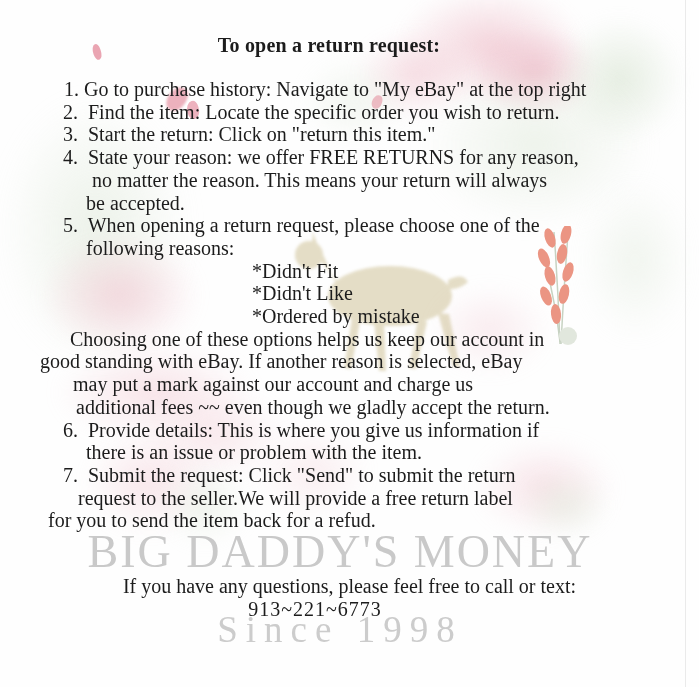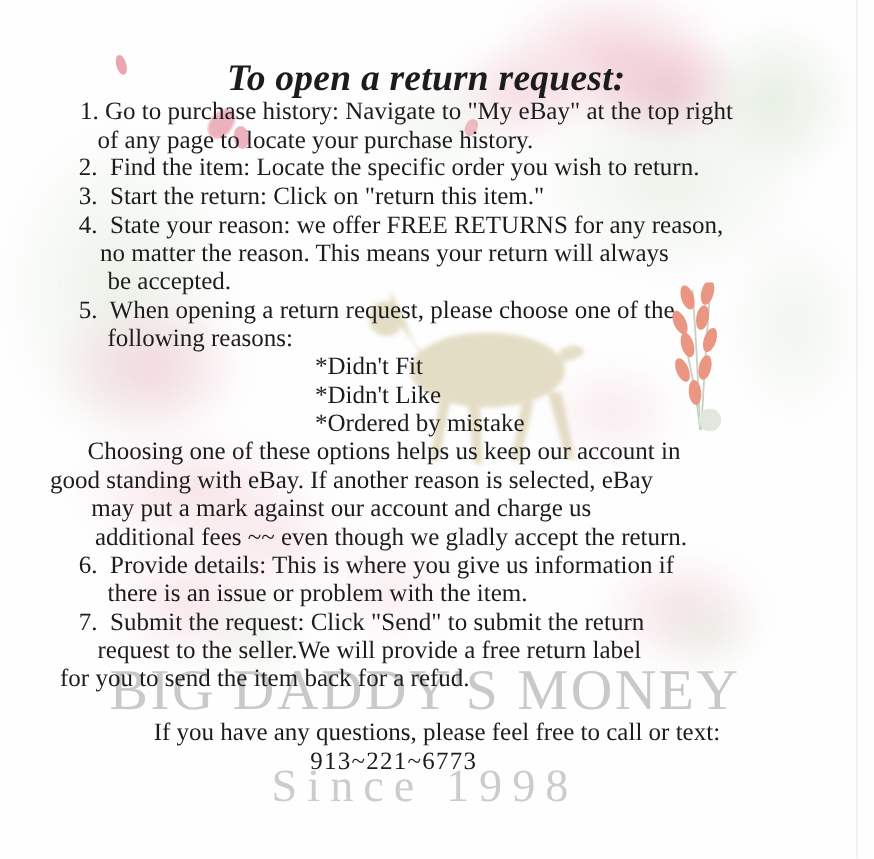--- a/index.html
+++ b/index.html
@@ -19,22 +19,22 @@
   .speck{position:absolute;background:var(--speck);border-radius:60% 40% 55% 45%;z-index:1;pointer-events:none;}
   .deer{position:absolute;left:260px;top:228px;z-index:1;opacity:.5;filter:blur(1.5px);pointer-events:none;}
   .sprig{position:absolute;left:528px;top:226px;z-index:1;opacity:.85;filter:blur(.4px);pointer-events:none;}
   .edge-line{position:absolute;left:685px;top:0;width:1px;height:687px;background:#eaeaea;z-index:0;}
   
   .wm{position:absolute;z-index:2;color:var(--wm,#c9c9c9);text-align:center;pointer-events:none;white-space:nowrap;}
   .wm1{left:50px;width:580px;top:525px;font-size:46px;letter-spacing:2px;}
   .wm2{left:170px;width:340px;top:608px;font-size:37px;letter-spacing:8px;color:#cccccc;}
   
   .title{
-    position:absolute;top:30px;left:0;width:650px;margin:16px;z-index:3;
-    font-size:30px;font-weight:700;text-align:center;letter-spacing:.2px;font-style:italic;
+    position:absolute;top:30px;left:0;width:650px;margin:4px;z-index:3;
+    font-size:20px;font-weight:700;text-align:center;letter-spacing:.2px;
   }
   .body-lines{position:absolute;top:78px;left:0;width:699px;z-index:3;}
   .line{font-size:20px;line-height:22.7px;white-space:pre;}
   .footer1{position:absolute;top:575px;left:0;width:699px;text-align:center;font-size:20px;z-index:3;}
   .footer2{position:absolute;top:598px;left:0;width:630px;text-align:center;font-size:20px;letter-spacing:1px;z-index:3;}
 </style>
 </head>
 <body>
 
 <div class="canvas" style="--ink: #1c1c1c; --wm: #c9c9c9; --pink: #f0c6d0; --pinkdeep: #ecbcc8; --green: #dfe9da; --coral: #e8836e; --tan: #cbbd8f; --speck: #e17f92;">
@@ -96,25 +96,24 @@
     </g>
     <circle cx="40" cy="110" r="9" fill="#dde3d8"></circle>
   </svg>
 
   <div class="wm wm1">BIG DADDY'S MONEY</div>
   <div class="wm wm2">Since 1998</div>
 
   <h1 class="title">To open a return request:</h1>
   <div class="body-lines" id="bodyLines">
       <div class="line" style="padding-left: 64px;">1. Go to purchase history: Navigate to "My eBay" at the top right</div>
-      <div class="line" style="padding-left: 78px;">of any page to locate your purchase history.</div>
       <div class="line" style="padding-left: 63px;">2.  Find the item: Locate the specific order you wish to return.</div>
       <div class="line" style="padding-left: 63px;">3.  Start the return: Click on "return this item."</div>
       <div class="line" style="padding-left: 63px;">4.  State your reason: we offer FREE RETURNS for any reason,</div>
-      <div class="line" style="padding-left: 80px;">no matter the reason. This means your return will always</div>
+      <div class="line" style="padding-left: 80px; margin-left: 12px;">no matter the reason. This means your return will always</div>
       <div class="line" style="padding-left: 86px;">be accepted.</div>
       <div class="line" style="padding-left: 63px;">5.  When opening a return request, please choose one of the</div>
       <div class="line" style="padding-left: 86px;">following reasons:</div>
       <div class="line" style="padding-left: 252px;">*Didn't Fit</div>
       <div class="line" style="padding-left: 252px;">*Didn't Like</div>
       <div class="line" style="padding-left: 252px;">*Ordered by mistake</div>
       <div class="line" style="padding-left: 70px;">Choosing one of these options helps us keep our account in</div>
       <div class="line" style="padding-left: 40px;">good standing with eBay. If another reason is selected, eBay</div>
       <div class="line" style="padding-left: 73px;">may put a mark against our account and charge us</div>
       <div class="line" style="padding-left: 76px;">additional fees ~~ even though we gladly accept the return.</div>

